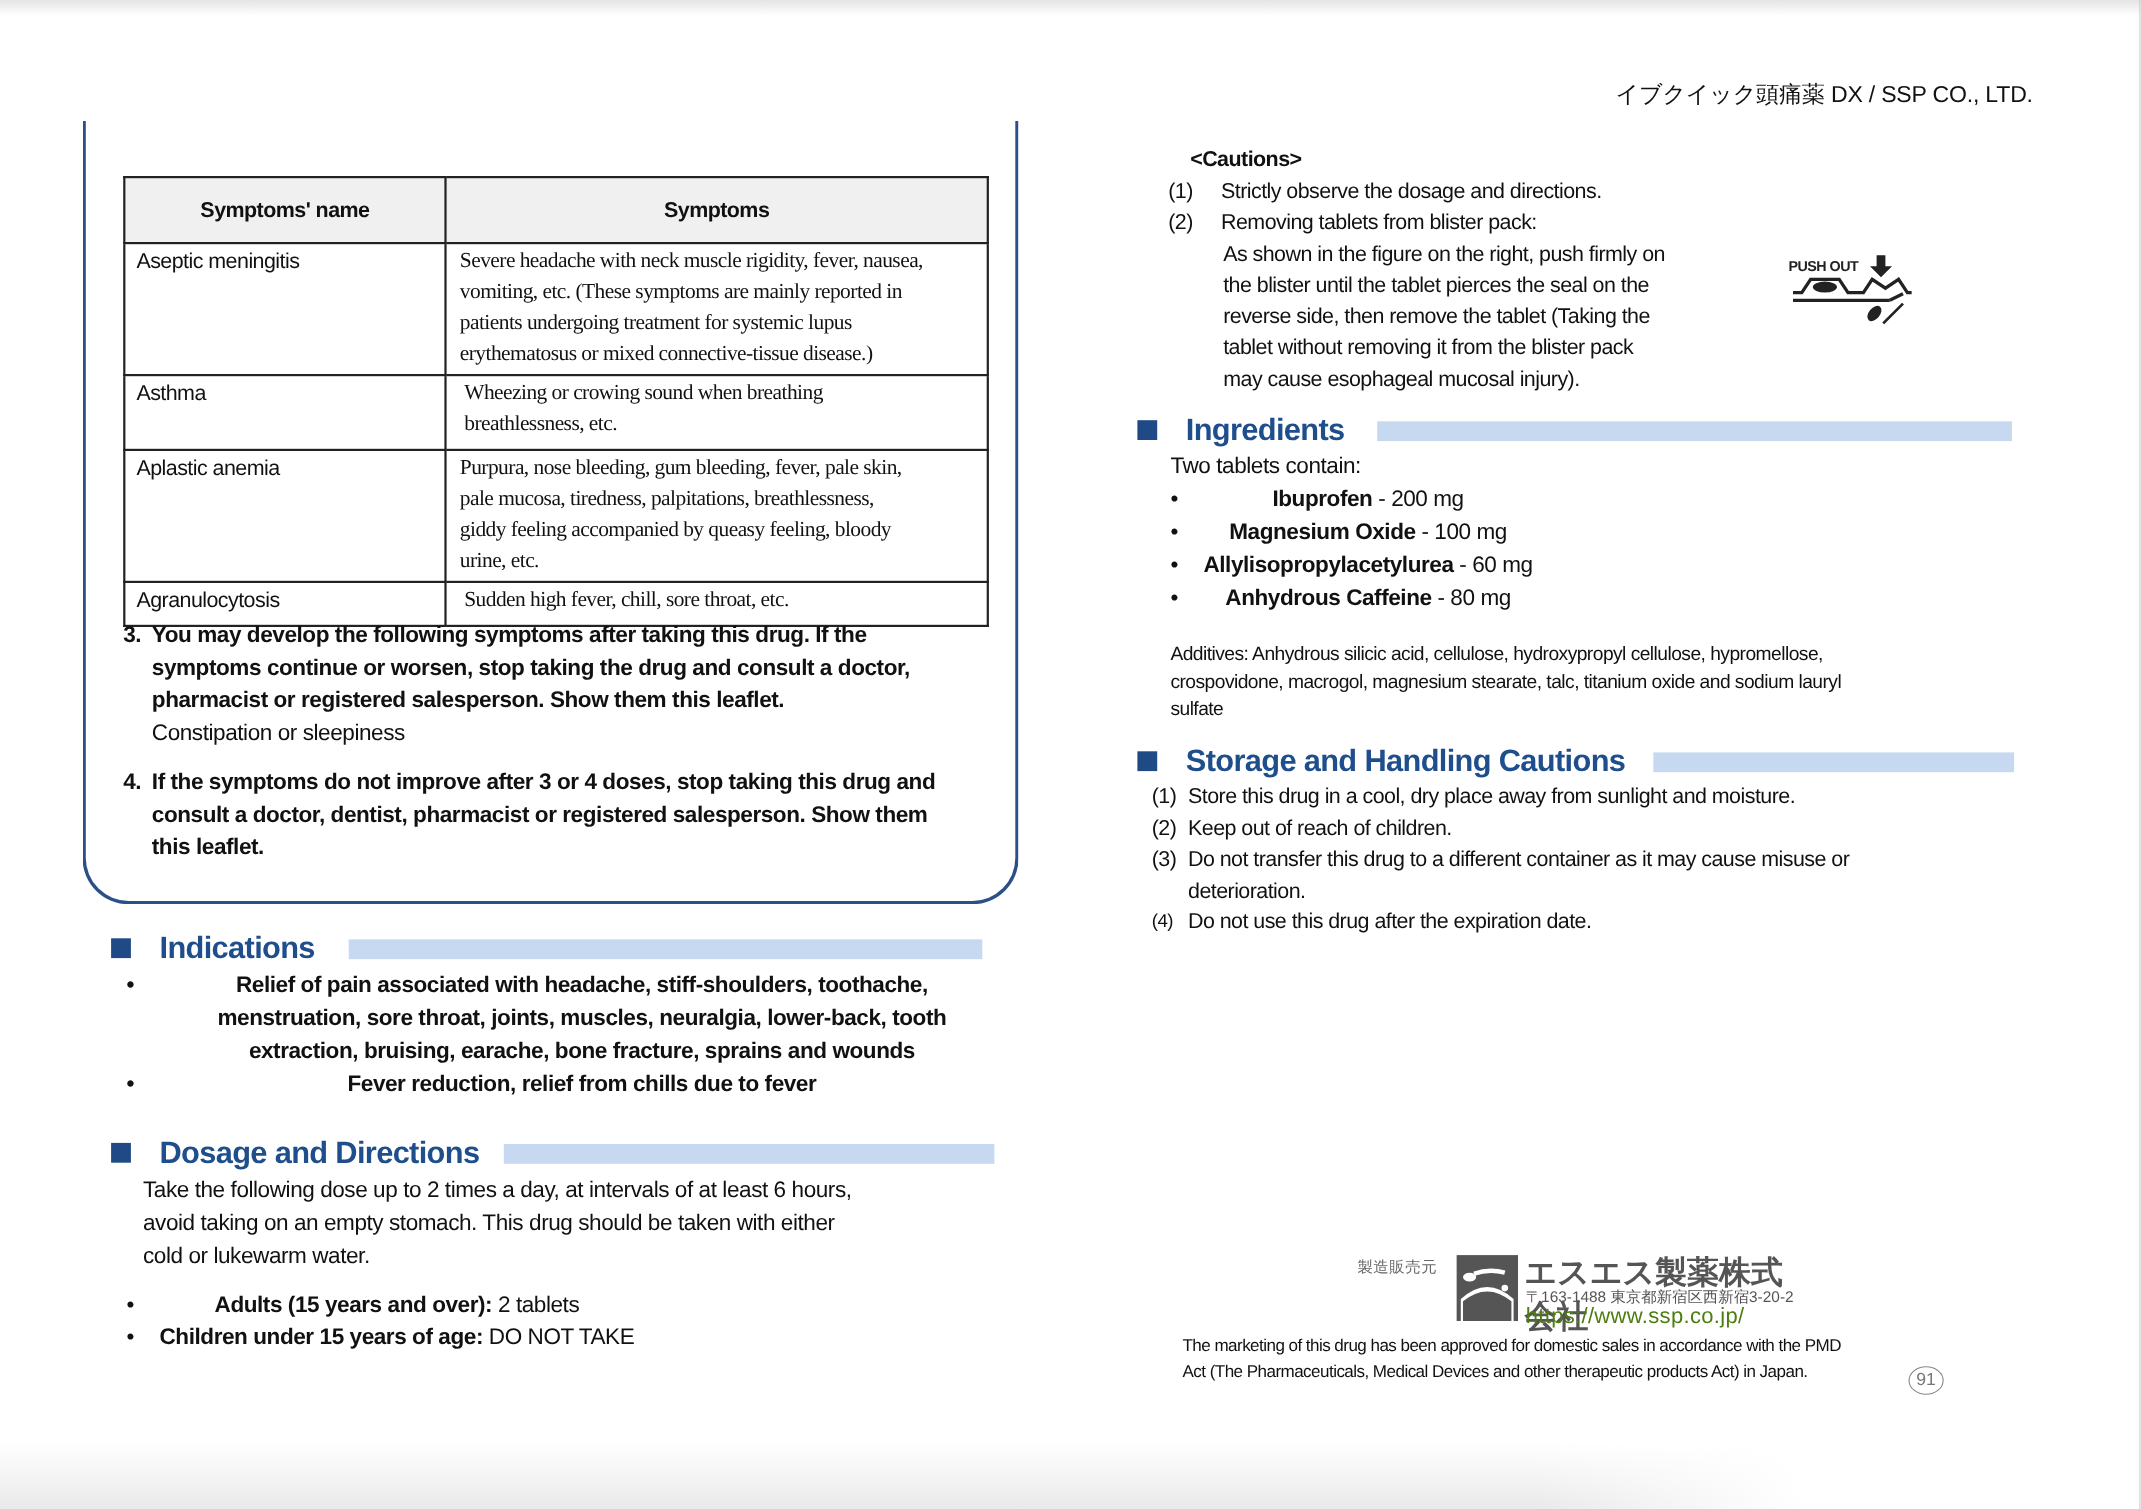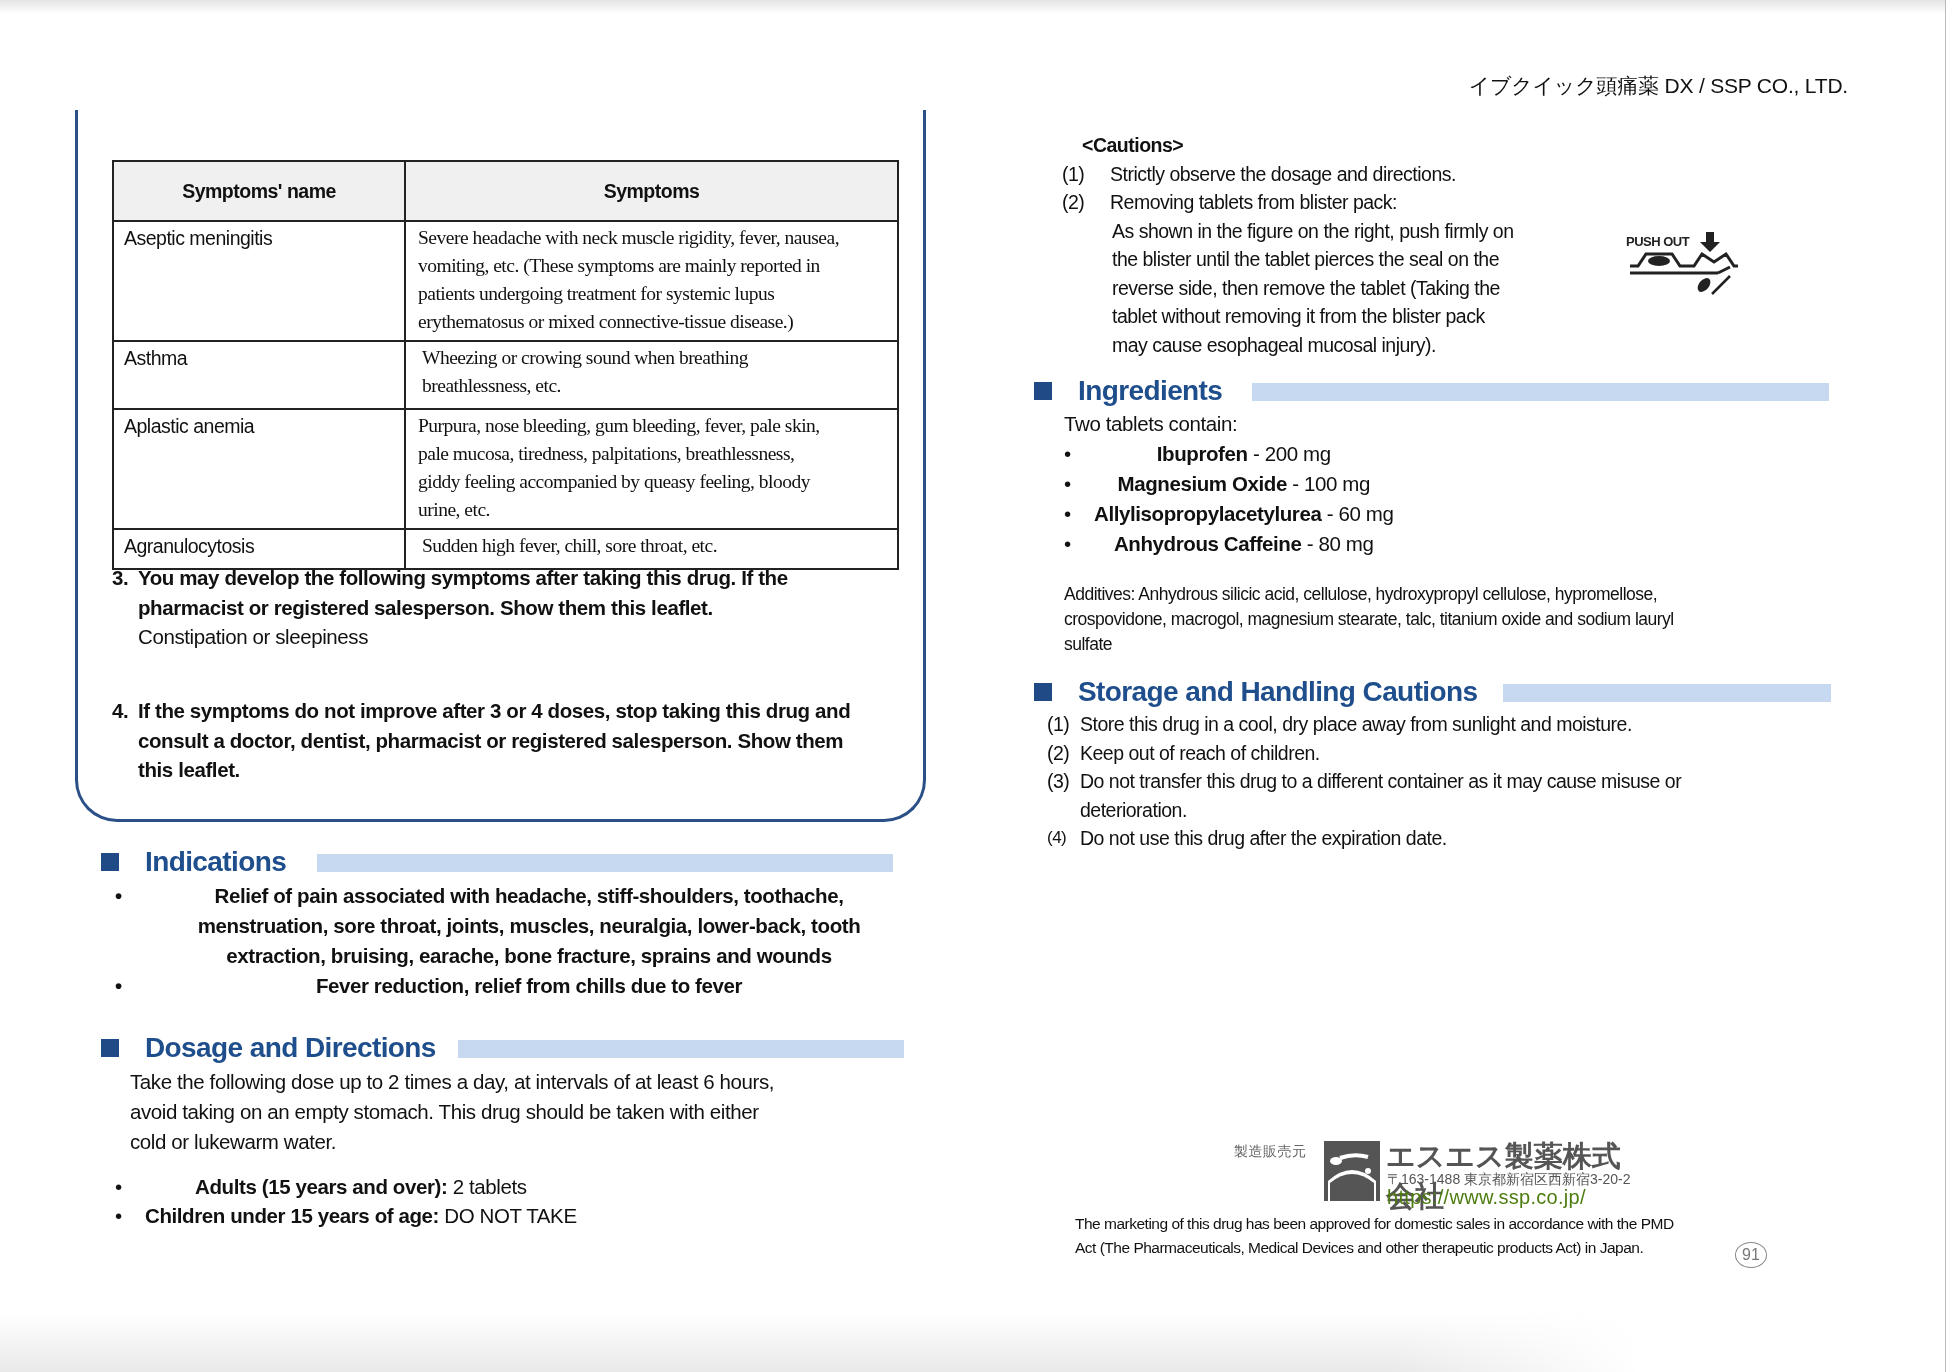--- a/index.html
+++ b/index.html
@@ -108,20 +108,21 @@
         <div>Sudden high fever, chill, sore throat, etc.</div>
       </td>
     </tr>
   </tbody>
 </table>
 
 <div class="numbered" style="top:563px">
   <span class="num">3.</span>
   <div class="txt">
     <div class="bold">You may develop the following symptoms after taking this drug. If the</div>
+    <div class="bold">symptoms continue or worsen, stop taking the drug and consult a doctor,</div>
     <div class="bold">pharmacist or registered salesperson. Show them this leaflet.</div>
     <div>Constipation or sleepiness</div>
   </div>
 </div>
 
 <div class="numbered" style="top:696px">
   <span class="num">4.</span>
   <div class="txt">
     <div class="bold">If the symptoms do not improve after 3 or 4 doses, stop taking this drug and</div>
     <div class="bold">consult a doctor, dentist, pharmacist or registered salesperson. Show them</div>

